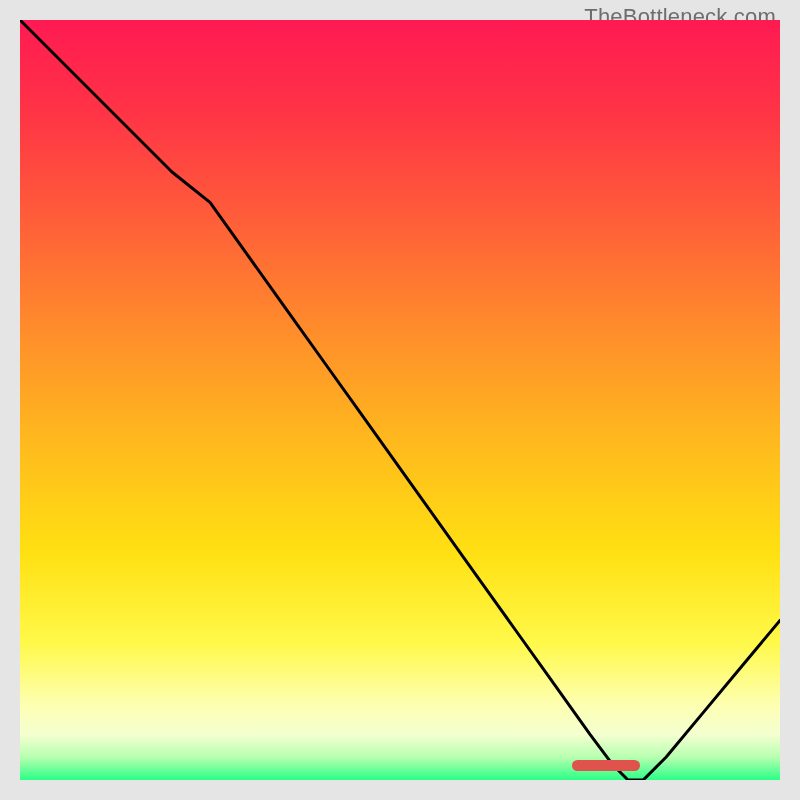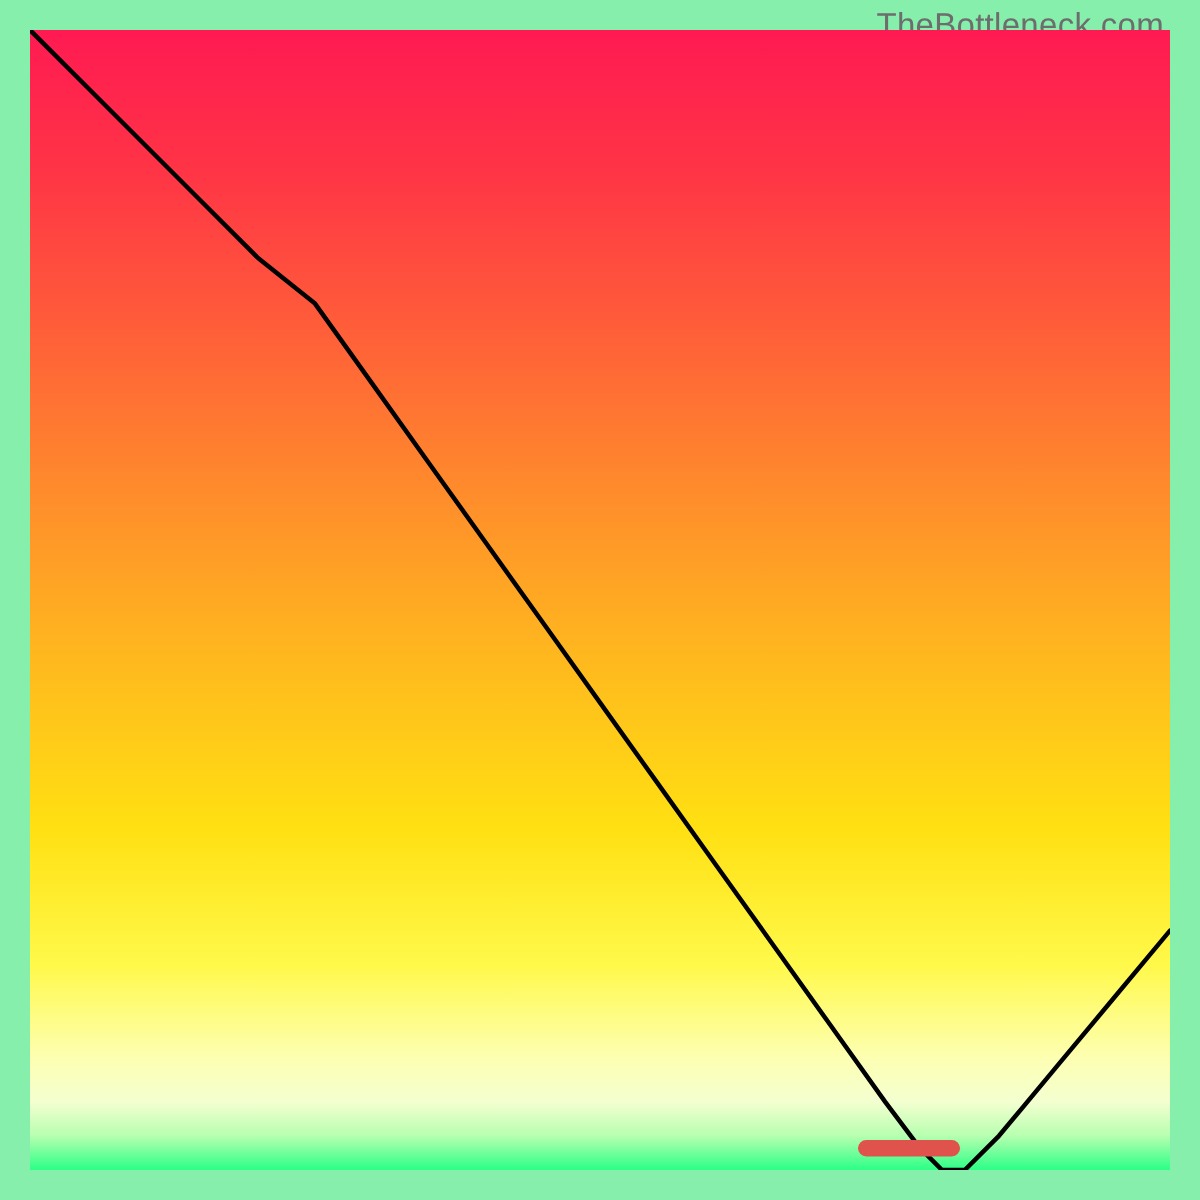--- a/index.html
+++ b/index.html
@@ -8,21 +8,21 @@
     width: 800px;
     height: 800px;
     overflow: hidden;
     background: #000;
     font-family: Arial, Helvetica, sans-serif;
   }
   .outer {
     position: relative;
     width: 800px;
     height: 800px;
-    background: #86efac;
+    background: #e5e5e5;
   }
   .plot {
     position: absolute;
     left: 20px;
     top: 20px;
     width: 760px;
     height: 760px;
     box-sizing: border-box;
   }
   .watermark {

